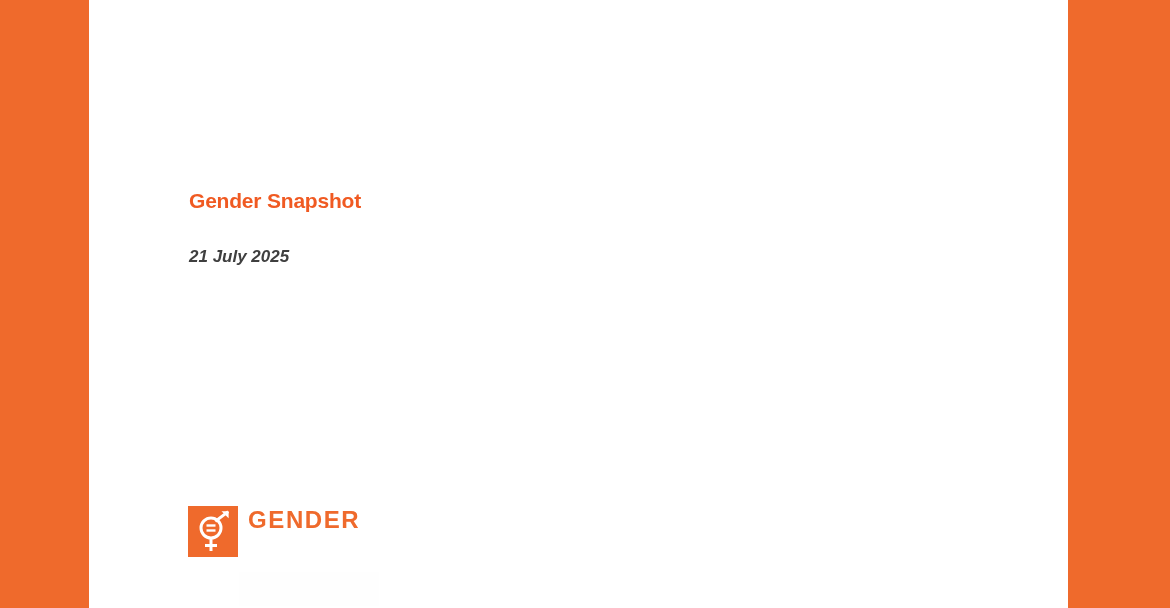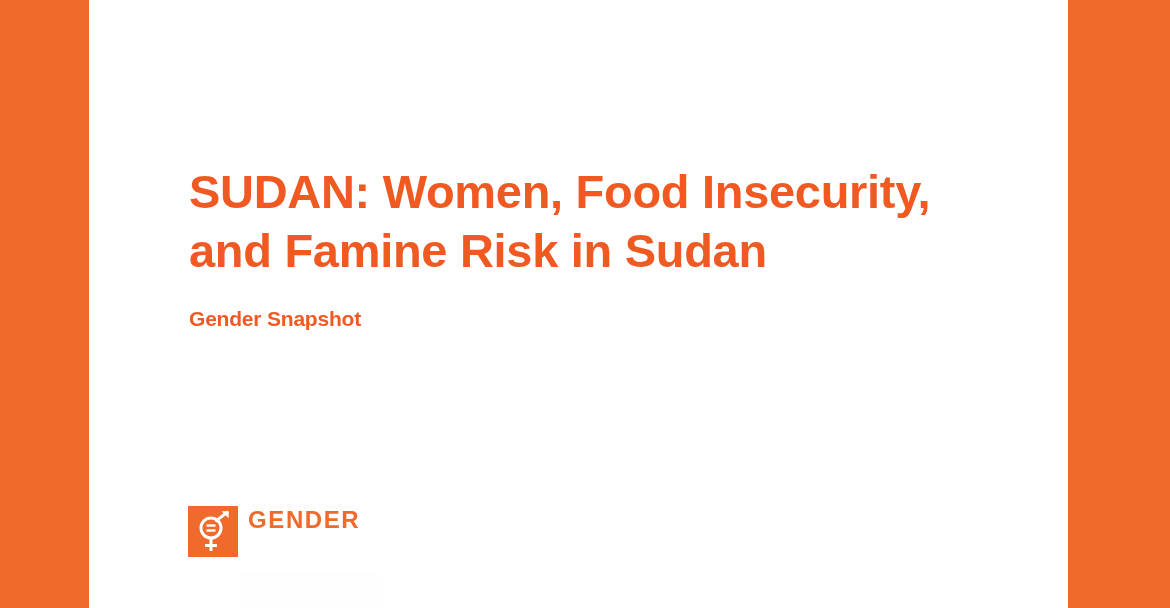--- a/index.html
+++ b/index.html
@@ -182,23 +182,22 @@
 <body>
 
 <div class="slide">
 
   <div class="band band-left"></div>
   <div class="band band-right"></div>
 
   <div class="canvas">
 
     <div class="title-block">
-      <h1 class="main-title">SUDAN: Women, Food Insecurity,
-and Famine Risk in Sudan</h1>
       <h2 class="subtitle">Gender Snapshot</h2>
+      <p class="date-line">21 July 2025</p>
     </div>
 
     <div class="watermark"></div>
 
     <div class="logo">
 
       <span class="logo-mark">
         <svg width="50" height="51" viewBox="0 0 50 51" aria-hidden="true">
           <rect x="0" y="0" width="50" height="51" fill="#ef6a2c"></rect>
           <g stroke="#ffffff" fill="none" stroke-width="3">

